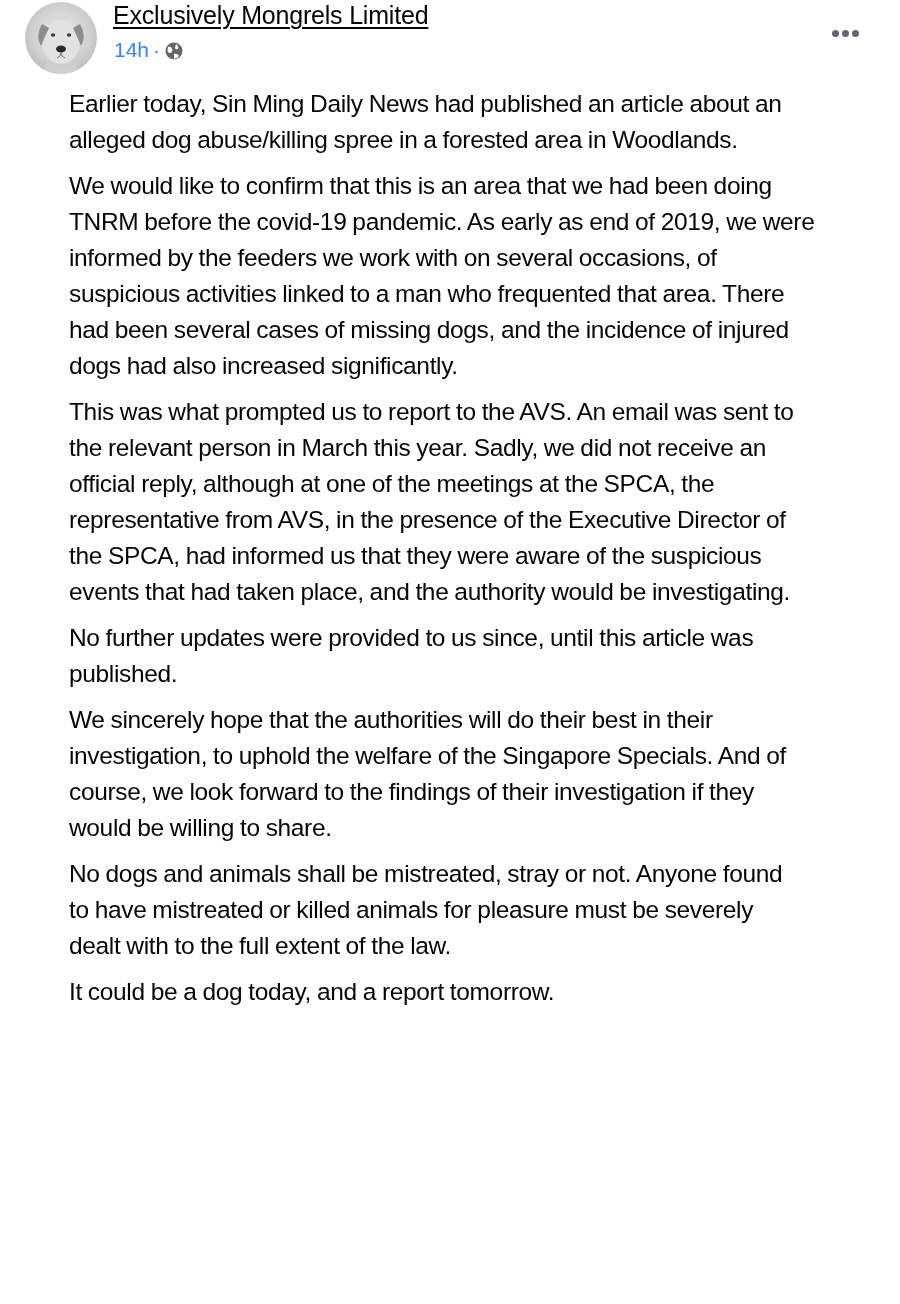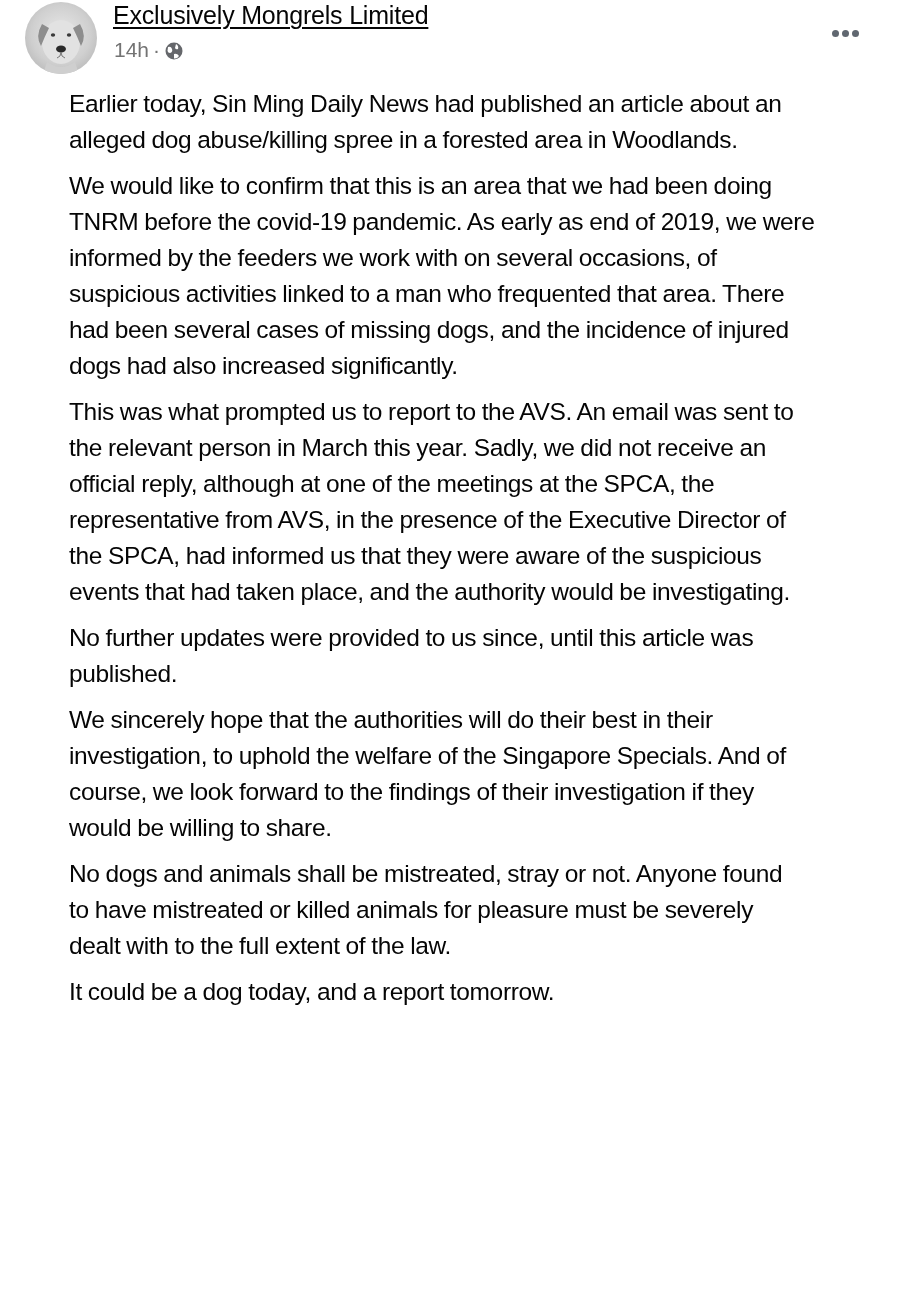--- a/index.html
+++ b/index.html
@@ -44,21 +44,21 @@
       text-underline-offset: 3px;
       text-decoration-thickness: 2px;
       cursor: pointer;
       letter-spacing: -0.2px;
     }
     .meta {
       position: absolute;
       left: 114px;
       top: 38px;
       font-size: 21px;
-      color: #737373;
+      color: #3b82f6;
       display: flex;
       align-items: center;
     }
     .meta .sep { margin: 0 4px; }
     .globe-icon {
       display: inline-block;
       width: 20px;
       height: 20px;
       margin-top: 2px;
     }

